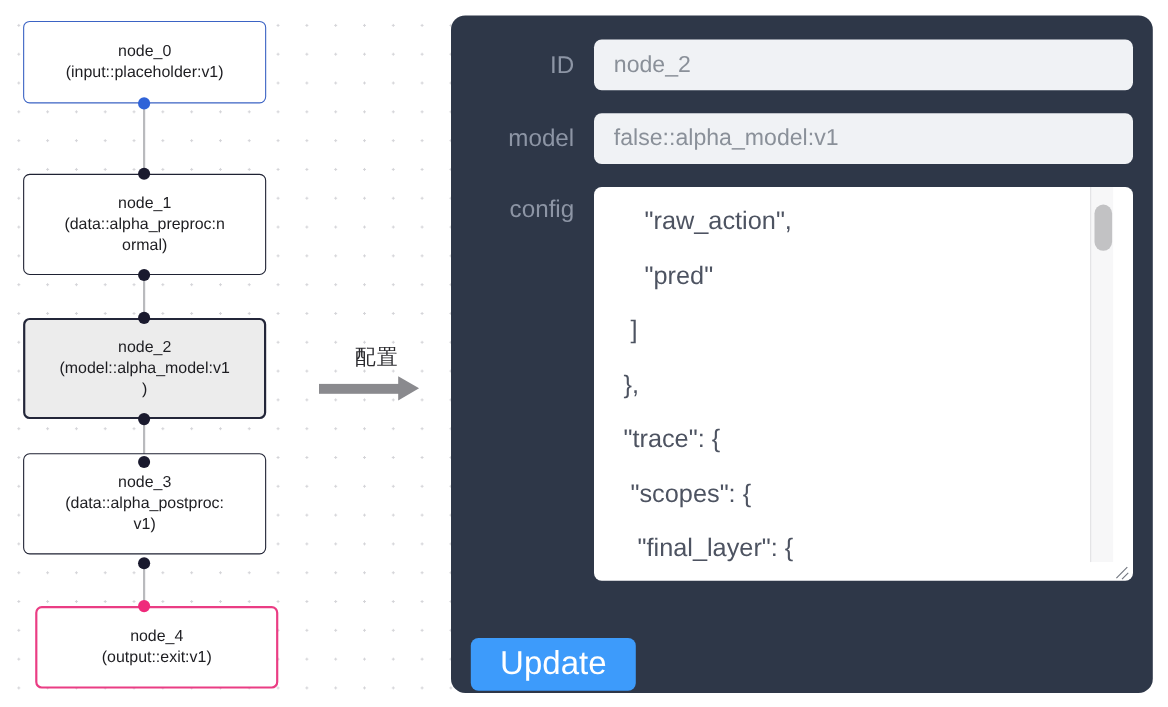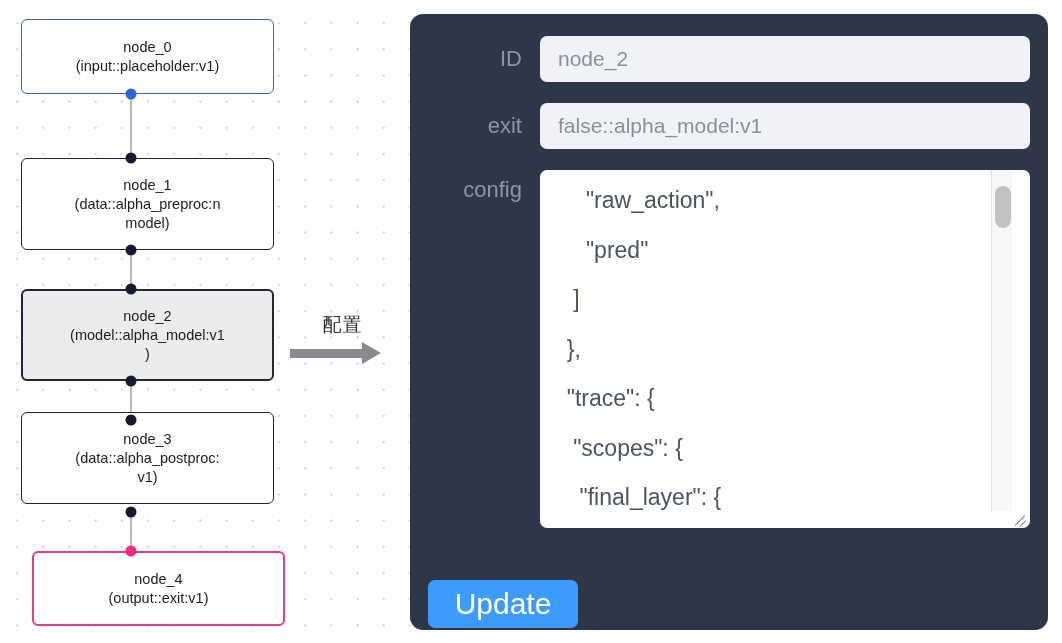--- a/index.html
+++ b/index.html
@@ -45,21 +45,21 @@
     left: 131px;
     transform: translate(-50%, -50%);
     z-index: 4;
   }
   .port.blue { background: #2f63d8; }
   .port.pink { background: #ef2a7b; }
 
   .node {
     position: absolute;
     left: 21px;
-    width: 253px;
+    width: 221px;
     border-radius: 6px;
     background: #ffffff;
     border: 1.6px solid #1f2233;
     display: flex;
     align-items: center;
     justify-content: center;
     z-index: 3;
   }
   .node-label {
     text-align: center;
@@ -243,21 +243,21 @@
         <div class="edge" style="top: 512px; height: 39px;"></div>
       </div>
     <div id="nodes-layer">
         <div class="node accent-blue" style="top: 19px; height: 75px;">
           <div class="node-label">node_0
 (input::placeholder:v1)</div>
         </div>
         <div class="node" style="top: 158px; height: 92px;">
           <div class="node-label">node_1
 (data::alpha_preproc:n
-model)</div>
+ormal)</div>
         </div>
         <div class="node selected" style="top: 289px; height: 92px;">
           <div class="node-label">node_2
 (model::alpha_model:v1
 )</div>
         </div>
         <div class="node" style="top: 412px; height: 92px;">
           <div class="node-label">node_3
 (data::alpha_postproc:
 v1)</div>
@@ -288,21 +288,21 @@
   </div>
 
   <div id="inspector">
 
     <div class="field-row">
       <div class="field-label">ID</div>
       <div class="text-input">node_2</div>
     </div>
 
     <div class="field-row">
-      <div class="field-label">exit</div>
+      <div class="field-label">model</div>
       <div class="text-input">false::alpha_model:v1</div>
     </div>
 
     <div class="field-row">
       <div class="field-label top-align">config</div>
       <div id="config-wrap">
         <div id="config-text">     "raw_action",
      "pred"
    ]
   },

